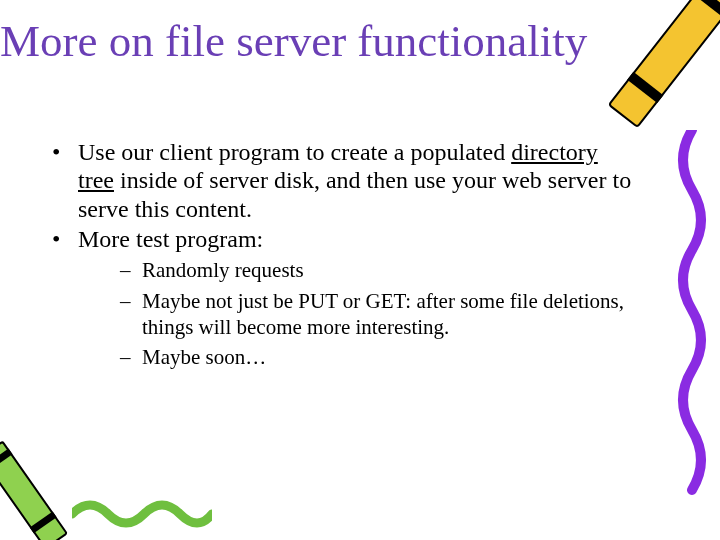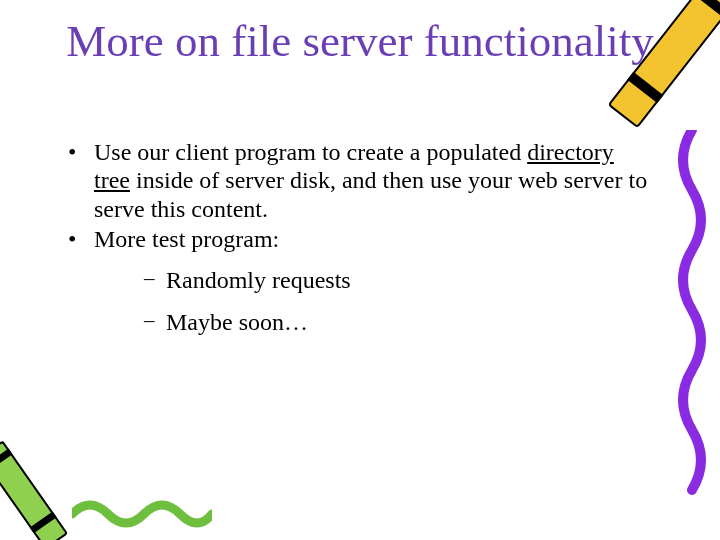--- a/index.html
+++ b/index.html
@@ -1,24 +1,24 @@
 <!DOCTYPE html>
 <html><head>
 <meta charset="utf-8">
 <style>
   html,body{margin:0;padding:0;width:720px;height:540px;background:#fff;font-family:"Comic Sans MS","Comic Sans",cursive;color:#000;overflow:hidden}
   .slide{position:relative;width:720px;height:540px}
-  .title{position:absolute;top:18px;left:0;width:100%;text-align:center;font-size:45px;line-height:1.05;color:#6a3fb5;font-weight:400}
-  .body{position:absolute;top:138px;left:60px;width:590px;font-size:24px;line-height:1.18}
+  .title{position:absolute;top:18px;left:0;width:100%;font-size:45px;line-height:1.05;color:#6a3fb5;font-weight:400}
+  .body{position:absolute;top:138px;left:44px;width:590px;font-size:24px;line-height:1.18}
   ul.b1{list-style:none;margin:0;padding:0}
   ul.b1>li{position:relative;padding-left:34px;margin:0 0 2px 0}
   ul.b1>li:before{content:"•";position:absolute;left:8px;top:0;color:#000;font-size:24px;line-height:1.18}
   .underline{text-decoration:underline}
   ul.b2{list-style:none;margin:4px 0 0 0;padding:0}
-  ul.b2>li{position:relative;padding-left:60px;font-size:24px;line-height:1.25;margin:12px}
+  ul.b2>li{position:relative;padding-left:60px;font-size:21px;line-height:1.25;margin:4px}
   ul.b2>li:before{content:"–";position:absolute;left:38px;top:0;color:#000;font-size:21px}
   
   .crayon-yellow{position:absolute;top:-30px;right:28px;transform:rotate(38deg)}
   .crayon-yellow .barrel{width:34px;height:160px;background:#f4c430;border:2px solid #000;border-radius:4px;position:relative}
   .crayon-yellow .band{position:absolute;left:-2px;width:38px;height:10px;background:#000}
   .crayon-yellow .b1b{top:12px}.crayon-yellow .b2b{top:120px}
   .crayon-green{position:absolute;bottom:-12px;left:10px;transform:rotate(-35deg)}
   .crayon-green .barrel{width:24px;height:110px;background:#8fd14f;border:2px solid #000;border-radius:3px;position:relative}
   .crayon-green .band{position:absolute;left:-2px;width:28px;height:7px;background:#000}
   .crayon-green .b1b{top:8px}.crayon-green .b2b{top:85px}
@@ -46,20 +46,21 @@
 
   <div class="body">
     <ul class="b1">
       <li>
         <span>Use our client program to create a populated </span><span class="underline">directory tree</span><span> inside of server disk, and then use your web server to serve this content.</span>
       </li>
       <li>
         <span>More test program:</span>
         <ul class="b2">
           <li><span>Randomly requests</span></li>
+          <li><span>Maybe not just be PUT or GET: after some file deletions, things will become more interesting.</span></li>
           <li><span>Maybe soon…</span></li>
         </ul>
       </li>
     </ul>
   </div>
 
   <svg class="squig-green" width="140" height="40">
     <path d="M0 20 Q18 2 36 20 Q54 38 72 20 Q90 2 108 20 Q126 38 140 20" stroke="#6fbf3f" stroke-width="9" fill="none" stroke-linecap="round"></path>
   </svg>
 

